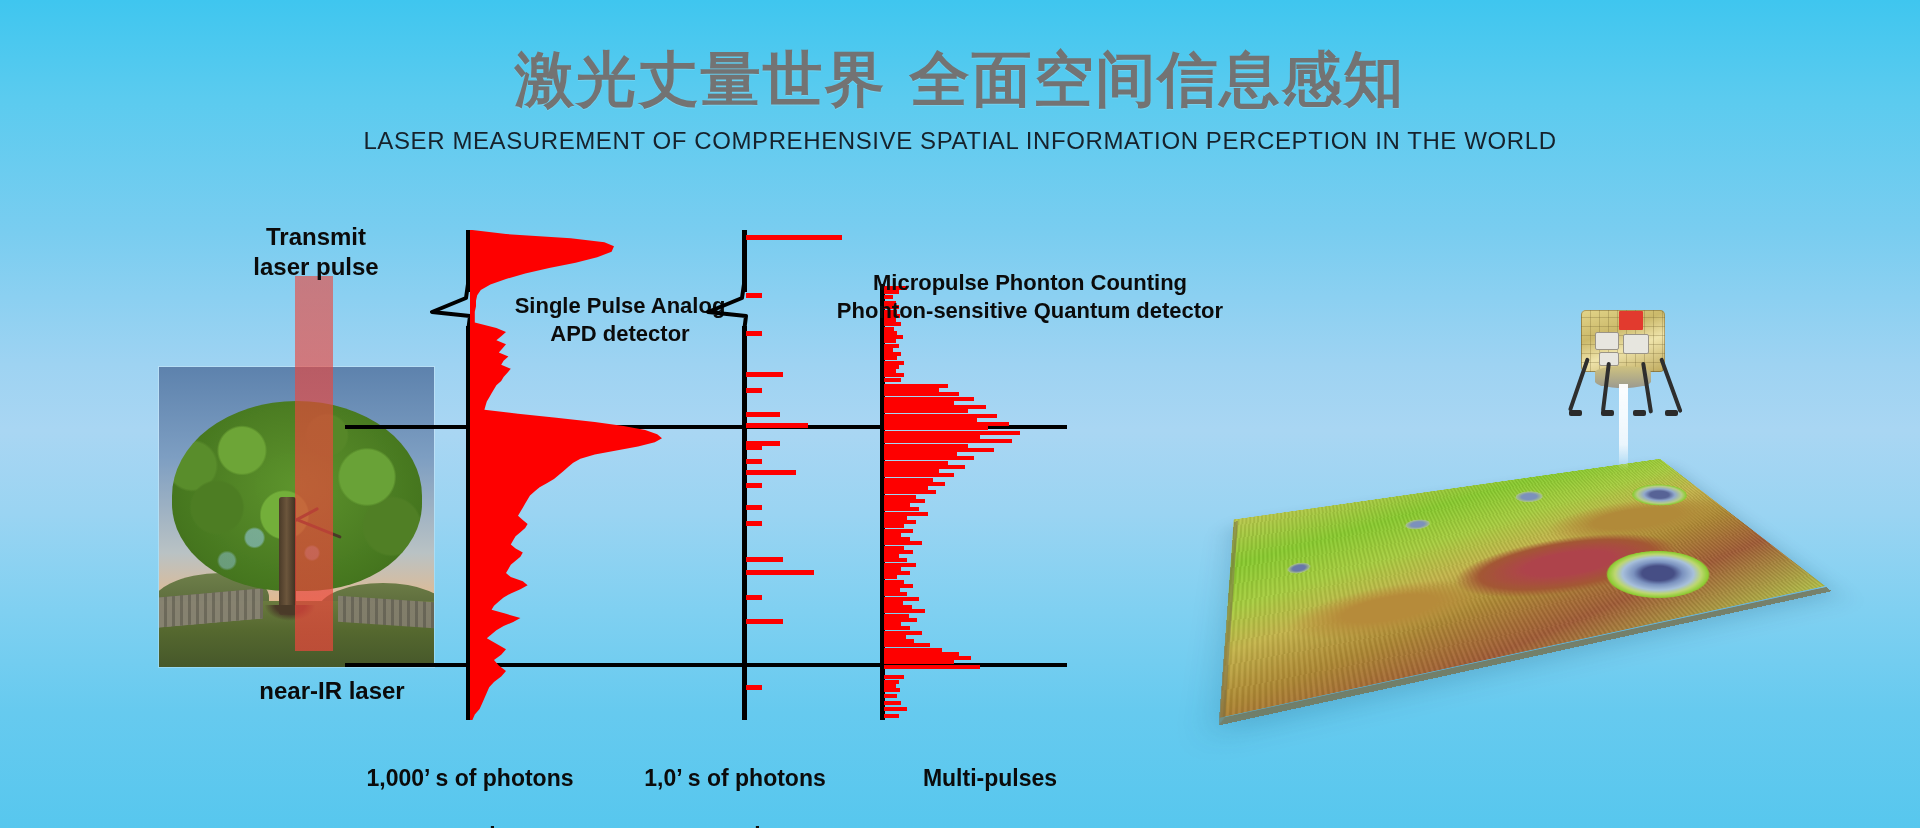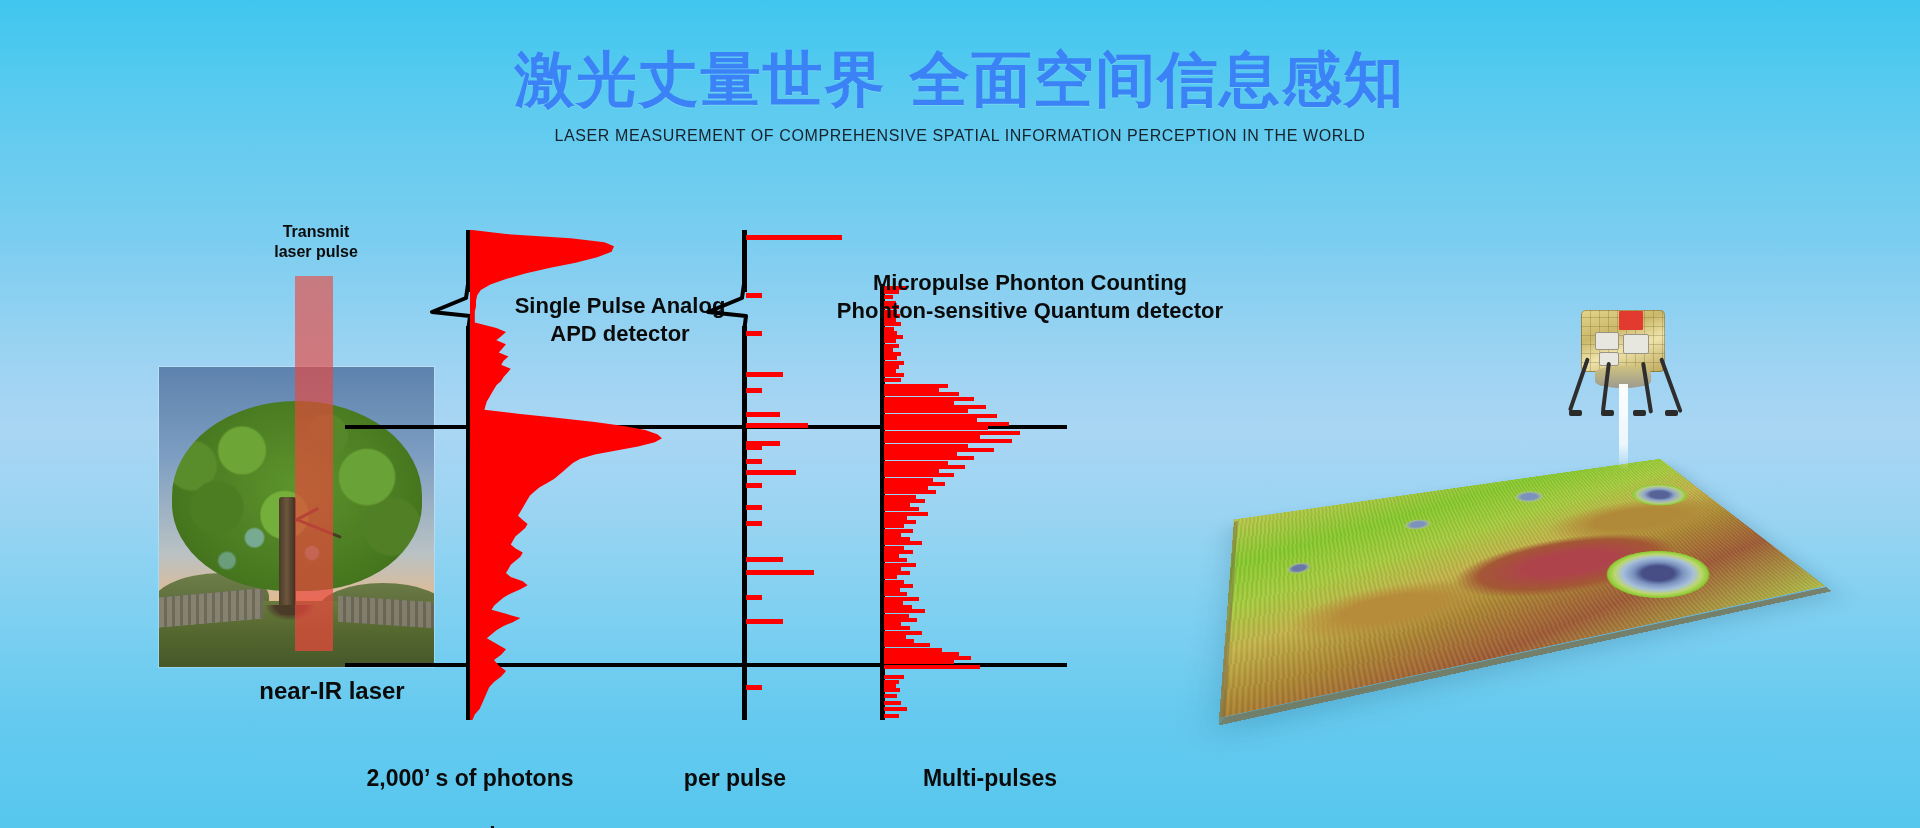--- a/index.html
+++ b/index.html
@@ -16,27 +16,27 @@
       #7fd0f1 74%,
       #66caef 86%,
       #57c7ee 100%);
     position:relative;
   }
   .stage{position:absolute;inset:0;}
 
   
   .hdr{position:absolute;left:0;top:0;width:1920px;text-align:center;}
   .hdr-title{
-    font-weight:bold;font-size:60px;color:#3b82f6;letter-spacing:2px;
+    font-weight:bold;font-size:60px;color:#737373;letter-spacing:2px;
     margin-top:48px;line-height:1.05;
     font-family:"DejaVu Sans","Liberation Sans",sans-serif;
     text-shadow:0 1px 0 rgba(255,255,255,.15);
   }
   .hdr-sub{
-    font-size:16px;color:#16222c;letter-spacing:.6px;margin-top:16px;
+    font-size:24px;color:#16222c;letter-spacing:.6px;margin-top:16px;
     font-family:"Liberation Sans","DejaVu Sans",sans-serif;
   }
 
   
   .lbl{
     position:absolute;font-weight:bold;color:#0b0b0b;
     font-family:"Liberation Sans","DejaVu Sans",sans-serif;
     line-height:1.26;white-space:pre-line;
   }
 
@@ -159,21 +159,21 @@
     <div class="ph-wall-r"></div>
     <div class="ph-canopy"></div>
     <div class="ph-branch" style="left:118px;top:150px;width:44px;height:3px;transform:rotate(-28deg);"></div>
     <div class="ph-branch" style="left:136px;top:160px;width:48px;height:3px;transform:rotate(22deg);"></div>
     <div class="ph-trunk"></div>
     <div class="ph-root"></div>
   </div>
 
   <div class="laser"></div>
 
-  <div class="lbl" style="left:216px;top:222px;width:200px;font-size:16px;text-align:center;">Transmit
+  <div class="lbl" style="left:216px;top:222px;width:200px;font-size:24px;text-align:center;">Transmit
 laser pulse</div>
 
   <div class="lbl" style="left:212px;top:676px;width:240px;font-size:24px;text-align:center;">near-IR laser</div>
 
   <div class="hline" style="left:345px;top:425px;width:722px;"></div>
   <div class="hline" style="left:345px;top:663px;width:722px;"></div>
 
   <div class="wf" id="panel1" style="left:466px;top:230px;width:220px;height:490px;">
     <div class="axis" style="left:0;top:0;width:5px;height:62px;"></div>
     <div class="axis" style="left:0;top:96px;width:5px;height:394px;"></div>
@@ -321,25 +321,26 @@
         <div class="bar" style="left: 0px; top: 416.859px; width: 17.4px; height: 4px;"></div>
         <div class="bar" style="left: 0px; top: 423.239px; width: 23.2px; height: 4px;"></div>
         <div class="bar" style="left: 0px; top: 429.62px; width: 14.5px; height: 4px;"></div>
       </div>
   </div>
 
   <div class="lbl" style="left:820px;top:269px;width:420px;font-size:22px;text-align:center;">Micropulse Phonton Counting
 Phonton-sensitive Quantum detector</div>
 
   <div class="lbl" style="left:340px;top:735px;width:260px;font-size:23px;text-align:center;">
-    <div>2,000’ s of photons</div>
+    <div>1,000’ s of photons</div>
     <div>per pulse</div>
   </div>
 
   <div class="lbl" style="left:620px;top:735px;width:230px;font-size:23px;text-align:center;">
+    <div>1,0’  s of photons</div>
     <div>per pulse</div>
   </div>
 
   <div class="lbl" style="left:870px;top:735px;width:240px;font-size:23px;text-align:center;">
     <div>Multi-pulses</div>
   </div>
 
   <div class="terr-wrap">
     <div class="terr"></div>
     <div class="terr-edge"></div>

